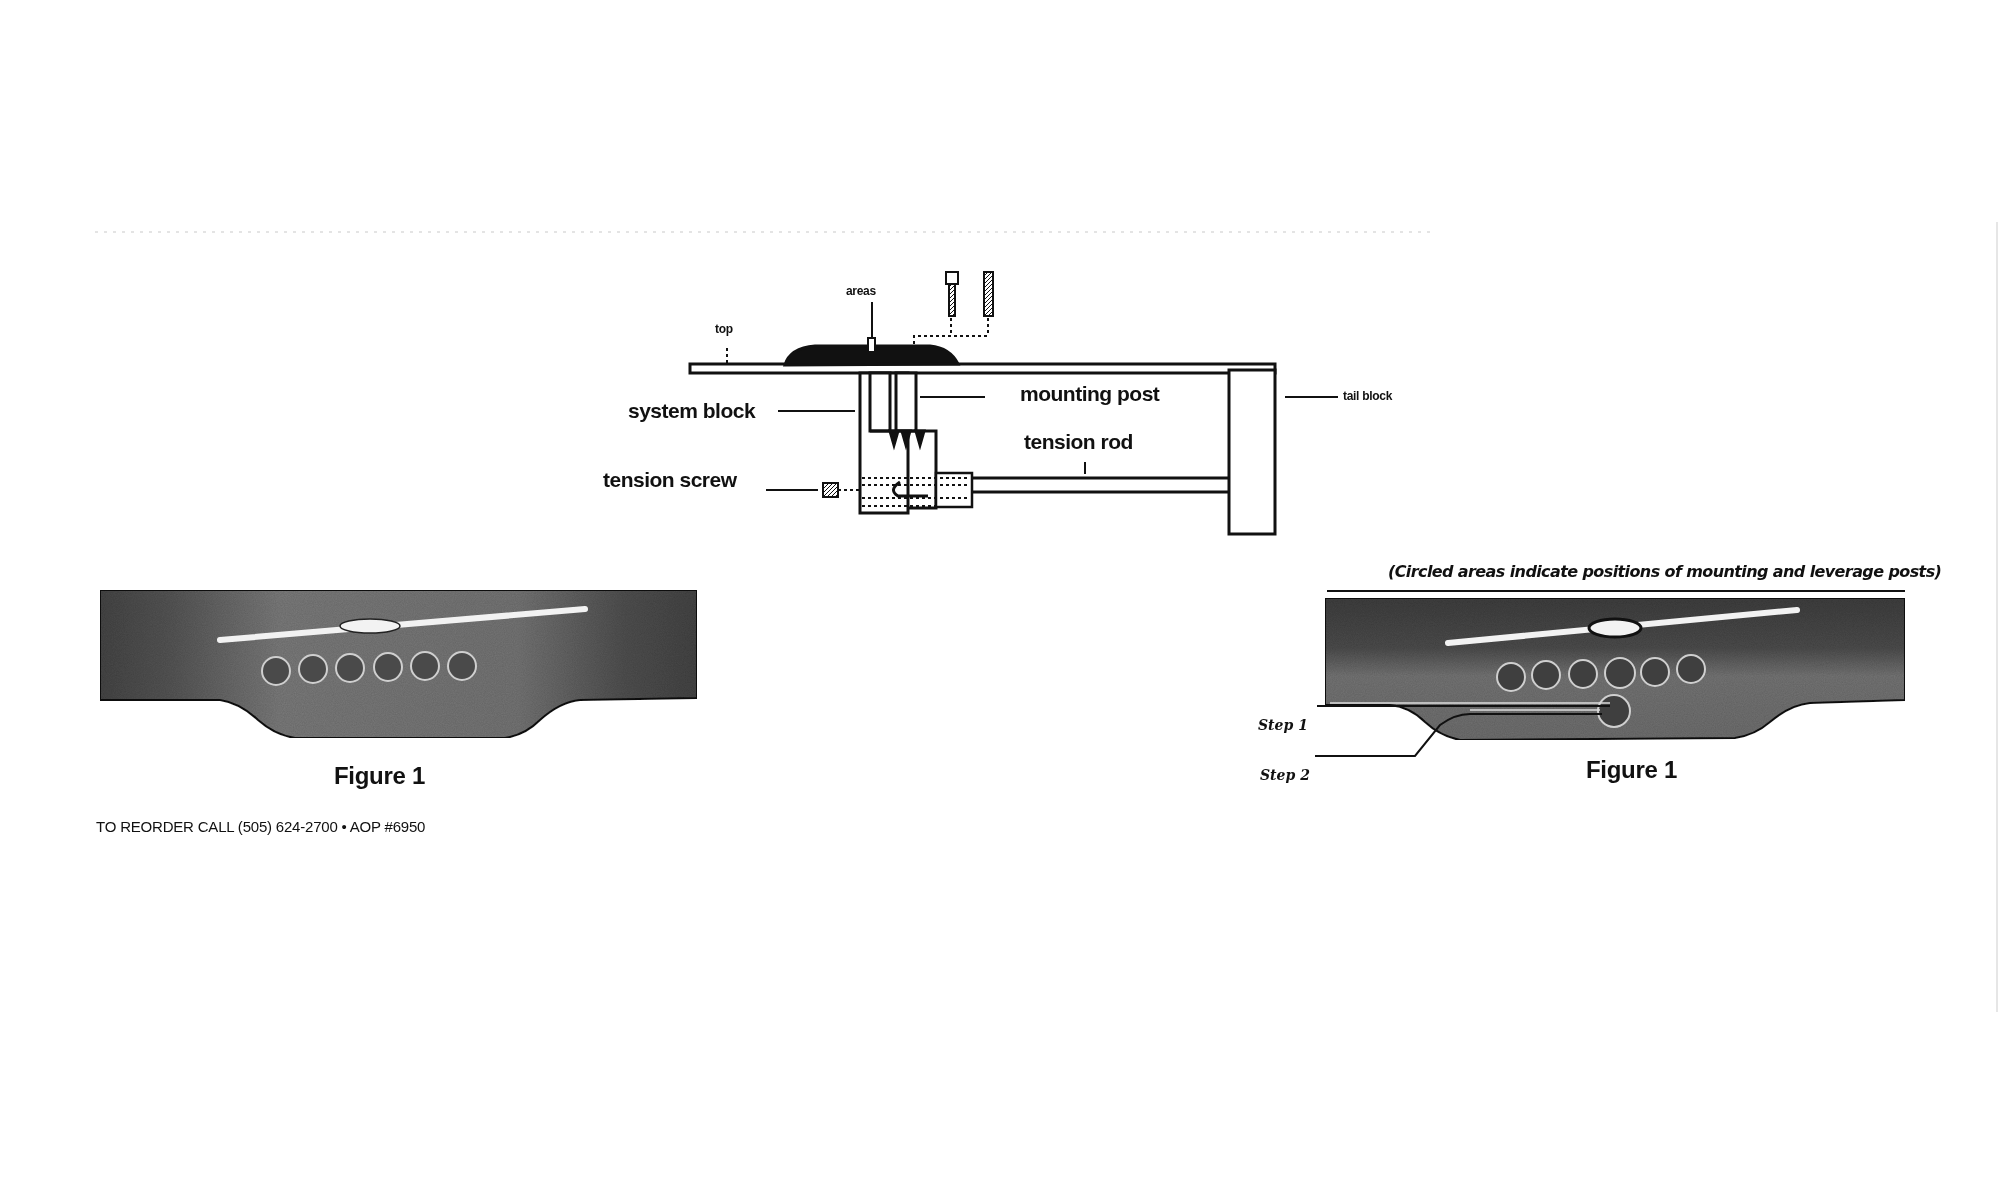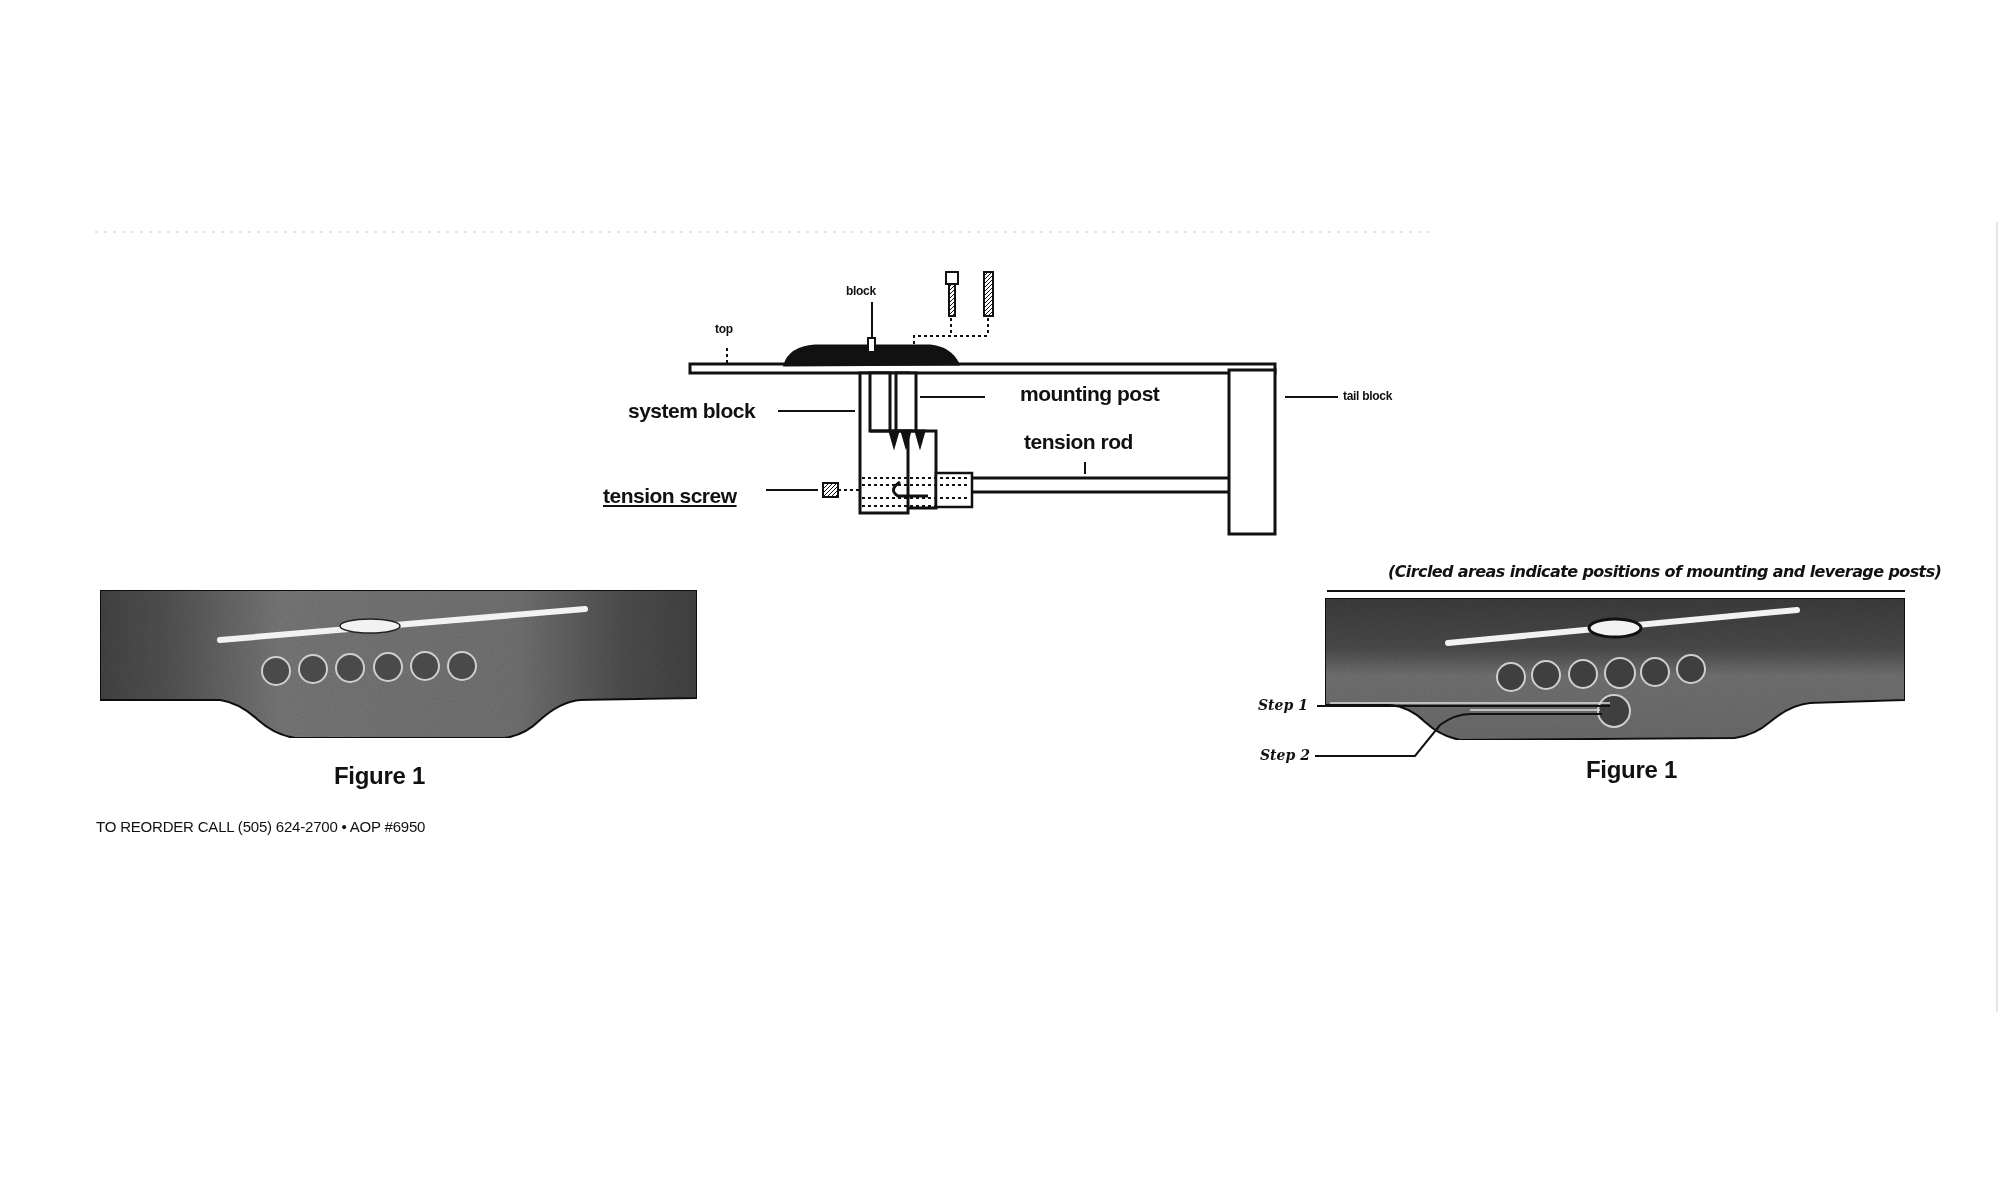--- a/index.html
+++ b/index.html
@@ -4,21 +4,21 @@
   <style>
     html, body { margin:0; padding:0; background:#ffffff; }
     body { width:2000px; height:1200px; position:relative; overflow:hidden; font-family:"Liberation Sans", sans-serif; color:#111; }
     .abs { position:absolute; }
     .lbl { position:absolute; white-space:nowrap; color:#111; font-family:"Liberation Sans", sans-serif; }
     .lbl-lg { font-size:21px; font-weight:bold; letter-spacing:-0.5px; }
     .lbl-sm { font-size:12px; font-weight:bold; letter-spacing:-0.3px; }
     .fig-cap { font-size:24px; font-weight:bold; letter-spacing:-0.3px; }
     .reorder { font-size:15px; font-weight:normal; letter-spacing:-0.2px; }
     .note { font-size:16px; font-weight:bold; font-style:italic; letter-spacing:-0.6px; font-family:"DejaVu Sans", sans-serif;margin-left:40px; }
-    .step { font-size:14px; font-weight:bold; font-style:italic; font-family:"DejaVu Serif", serif; }
+    .step { font-size:14px; font-weight:bold; font-style:italic; font-family:"DejaVu Serif", serif;margin-top:20px; }
     svg { position:absolute; left:0; top:0; }
   </style>
 </head>
 <body>
 
 <div class="abs" style="left:95px; top:231px; width:1335px; height:2px; background:repeating-linear-gradient(90deg,#e4e4e4 0 3px,transparent 3px 9px);"></div>
 <div class="abs" style="left:1996px; top:222px; width:2px; height:790px; background:#e6e6e6;"></div>
 
 <svg width="2000" height="1200" viewBox="0 0 2000 1200">
   <defs>
@@ -70,26 +70,26 @@
       <line x1="727" y1="348" x2="727" y2="364" stroke-dasharray="3 3"></line>
       <line x1="778" y1="411" x2="855" y2="411"></line>
       <line x1="920" y1="397" x2="985" y2="397"></line>
       <line x1="1085" y1="462" x2="1085" y2="474"></line>
       <line x1="766" y1="490" x2="818" y2="490"></line>
       <line x1="1285" y1="397" x2="1338" y2="397"></line>
     </g>
   </g>
 </svg>
 
-<span class="lbl lbl-sm" style="left:846px; top:284px;">block</span>
+<span class="lbl lbl-sm" style="left:846px; top:284px;">areas</span>
 <span class="lbl lbl-sm" style="left:715px; top:322px;">top</span>
 <span class="lbl lbl-lg" style="left:1020px; top:382px;">mounting post</span>
 <span class="lbl lbl-lg" style="left:628px; top:399px;">system block</span>
 <span class="lbl lbl-lg" style="left:1024px; top:430px;">tension rod</span>
-<span class="lbl lbl-lg" style="left:603px; top:484px;text-decoration:underline;">tension screw</span>
+<span class="lbl lbl-lg" style="left:603px; top:468px;">tension screw</span>
 <span class="lbl lbl-sm" style="left:1343px; top:389px;">tail block</span>
 
 <svg width="2000" height="1200" viewBox="0 0 2000 1200">
   <defs>
     <filter id="grain" x="0" y="0" width="100%" height="100%">
       <feTurbulence type="fractalNoise" baseFrequency="0.9" numOctaves="2" seed="3"></feTurbulence>
       <feColorMatrix type="matrix" values="0 0 0 0 0.45  0 0 0 0 0.45  0 0 0 0 0.45  0 0 0 0.55 0"></feColorMatrix>
       <feComposite in2="SourceGraphic" operator="in"></feComposite>
       <feBlend in="SourceGraphic" mode="multiply"></feBlend>
     </filter>

